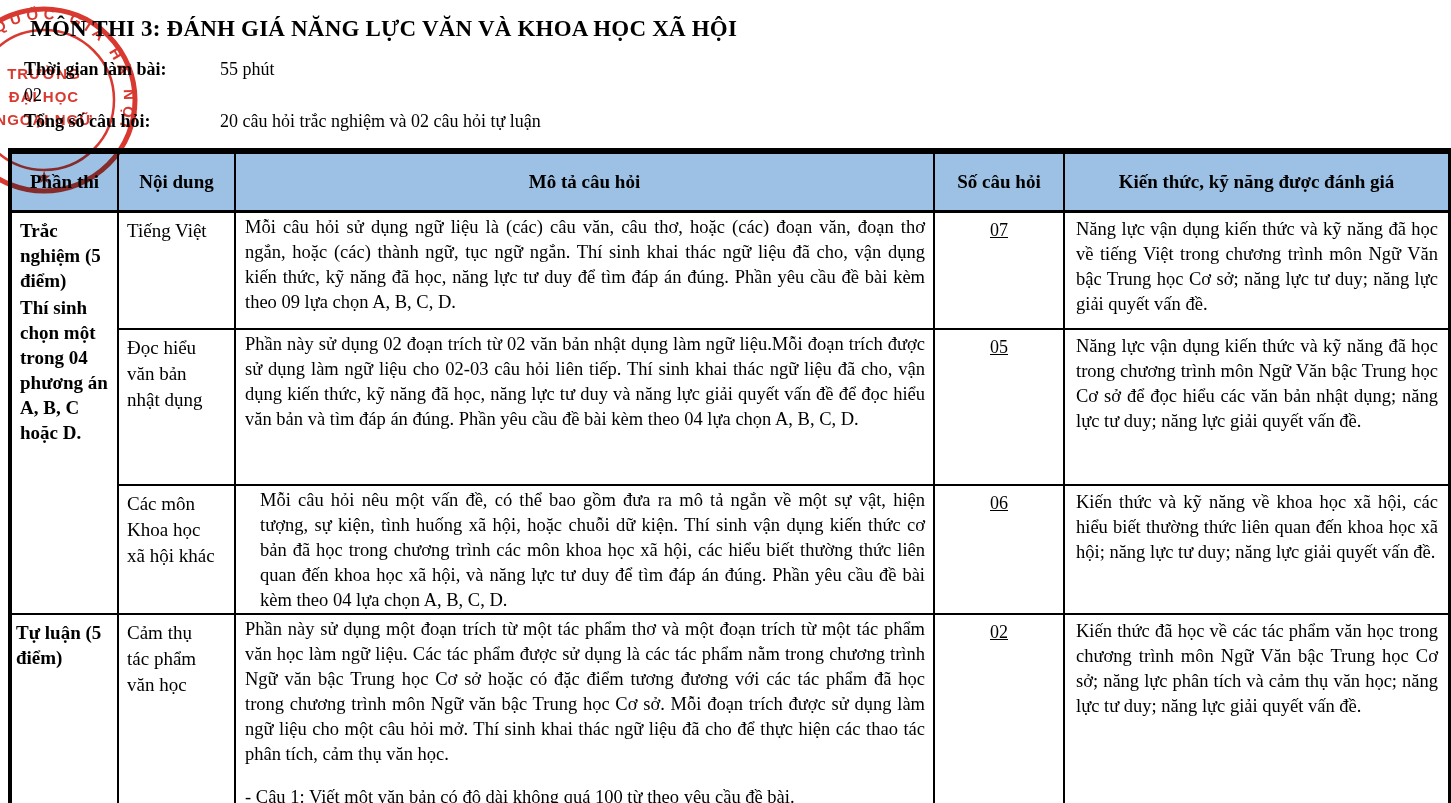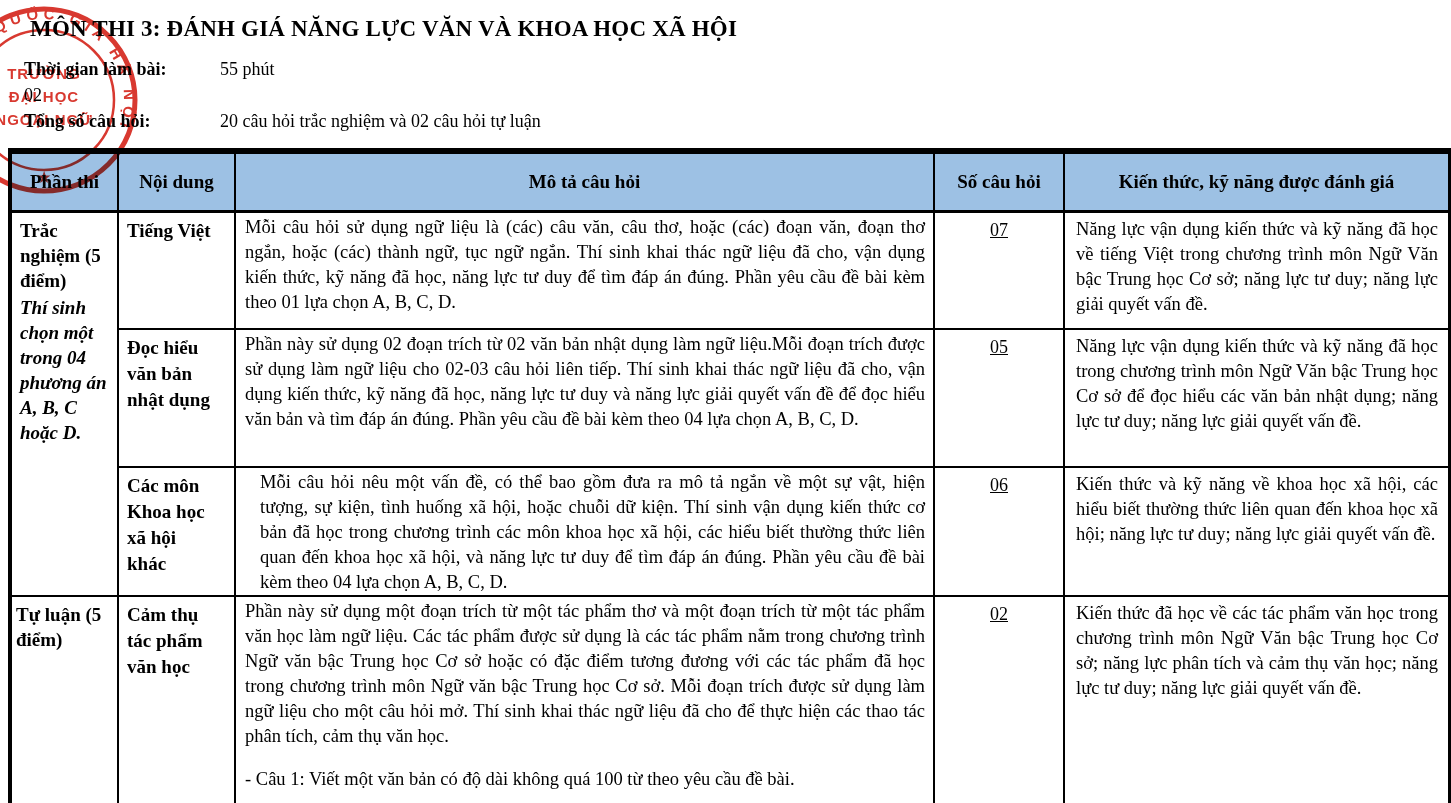--- a/index.html
+++ b/index.html
@@ -23,27 +23,27 @@
     width:1440px;height:652px;
     border-collapse:collapse;table-layout:fixed;
     border:4px solid #000;border-top:6px solid #000;
   }
   .spec th,.spec td{border:2.5px solid #000;vertical-align:top;overflow:hidden;}
   tr.head{height:60px;}
   tr.head th{
     background:#9dc1e4;vertical-align:middle;text-align:center;
     font-size:19px;font-weight:bold;padding:2px 4px;border-bottom:3px solid #000;
   }
-  tr.r1{height:118px;} tr.r2{height:138px;margin-top:42px;} tr.r3{height:118px;}
+  tr.r1{height:118px;} tr.r2{height:156px;margin-top:42px;} tr.r3{height:118px;}
   td.part{font-size:19px;padding:5px 5px 0 8px;line-height:25px;}
   .part-name{font-weight:bold;}
-  .part-note{font-style:italic;font-weight:bold;margin-top:2px;}
+  .part-note{font-weight:bold;margin-top:2px;}
   td.part-c{text-align:left;padding-left:4px;padding-right:4px;}
   td.part-c .part-name{}
-  td.topic{font-size:19px;font-weight:bold;padding:5px 16px 0 8px;line-height:26px;}
+  td.topic{font-size:19px;font-weight:normal;padding:5px 16px 0 8px;line-height:26px;}
   td.desc{font-size:18.5px;line-height:25px;text-align:justify;padding:2px 8px 0 9px;}
   tr.r3 td.desc{line-height:25px;padding-left:24px;}
   td.num{text-align:center;font-size:18px;padding-top:7px;text-decoration:underline;}
   td.skills{font-size:18.5px;line-height:25px;text-align:justify;padding:4px 10px 0 11px;}
   .bullet{font-weight:normal;text-align:left;margin-top:18px;}
   
   .stamp{
     position:absolute;left:-52px;top:2px;z-index:5;
     mix-blend-mode:multiply;opacity:.92;pointer-events:none;
   }
@@ -88,21 +88,21 @@
       <th>Kiến thức, kỹ năng được đánh giá</th>
     </tr>
   </thead>
   <tbody>
     <tr class="r1">
       <td class="part" rowspan="3">
         <div class="part-name">Trắc nghiệm (5 điểm)</div>
         <div class="part-note">Thí sinh chọn một trong 04 phương án A, B, C hoặc D.</div>
       </td>
       <td class="topic">Tiếng Việt</td>
-      <td class="desc">Mỗi câu hỏi sử dụng ngữ liệu là (các) câu văn, câu thơ, hoặc (các) đoạn văn, đoạn thơ ngắn, hoặc (các) thành ngữ, tục ngữ ngắn. Thí sinh khai thác ngữ liệu đã cho, vận dụng kiến thức, kỹ năng đã học, năng lực tư duy để tìm đáp án đúng. Phần yêu cầu đề bài kèm theo 01 lựa chọn A, B, C, D.</td>
+      <td class="desc">Mỗi câu hỏi sử dụng ngữ liệu là (các) câu văn, câu thơ, hoặc (các) đoạn văn, đoạn thơ ngắn, hoặc (các) thành ngữ, tục ngữ ngắn. Thí sinh khai thác ngữ liệu đã cho, vận dụng kiến thức, kỹ năng đã học, năng lực tư duy để tìm đáp án đúng. Phần yêu cầu đề bài kèm theo 09 lựa chọn A, B, C, D.</td>
       <td class="num">07</td>
       <td class="skills">Năng lực vận dụng kiến thức và kỹ năng đã học về tiếng Việt trong chương trình môn Ngữ Văn bậc Trung học Cơ sở; năng lực tư duy; năng lực giải quyết vấn đề.</td>
     </tr>
     <tr class="r2">
       <td class="topic">Đọc hiểu văn bản nhật dụng</td>
       <td class="desc">Phần này sử dụng 02 đoạn trích từ 02 văn bản nhật dụng làm ngữ liệu.Mỗi đoạn trích được sử dụng làm ngữ liệu cho 02-03 câu hỏi liên tiếp. Thí sinh khai thác ngữ liệu đã cho, vận dụng kiến thức, kỹ năng đã học, năng lực tư duy và năng lực giải quyết vấn đề để đọc hiểu văn bản và tìm đáp án đúng. Phần yêu cầu đề bài kèm theo 04 lựa chọn A, B, C, D.</td>
       <td class="num">05</td>
       <td class="skills">Năng lực vận dụng kiến thức và kỹ năng đã học trong chương trình môn Ngữ Văn bậc Trung học Cơ sở để đọc hiểu các văn bản nhật dụng; năng lực tư duy; năng lực giải quyết vấn đề.</td>
     </tr>
     <tr class="r3">

